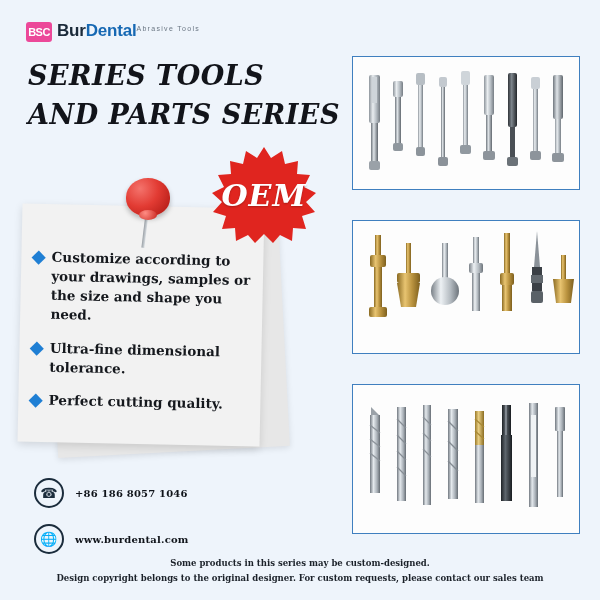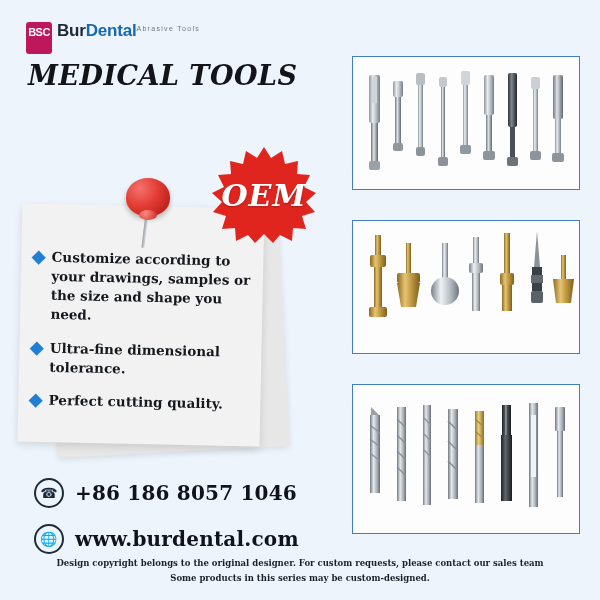--- a/index.html
+++ b/index.html
@@ -8,21 +8,21 @@
     background:#eef4fb;
     font-family:"Liberation Sans", sans-serif;
     overflow:hidden;
     position:relative;
   }
   .page{position:relative;width:600px;height:600px;background:#eef4fb;}
 
   
   .logo{position:absolute;left:26px;top:22px;display:flex;align-items:flex-start;gap:5px;}
   .logo-mark{
-    width:26px;height:32px;background:#be185d;border-radius:3px;
+    width:26px;height:20px;background:#ec4899;border-radius:3px;
     color:#fff;font-size:11px;font-weight:bold;line-height:20px;text-align:center;
     letter-spacing:-0.5px;
   }
   .logo-text{display:flex;flex-direction:row;line-height:1;}
   .logo-name{font-size:17px;font-weight:bold;color:#1b2a3a;letter-spacing:-0.2px;}
   .logo-name .blue{color:#1668b3;}
   .logo-sub{font-size:7px;color:#6a7683;letter-spacing:1.3px;margin-top:3px;}
 
   
   .title{
@@ -107,21 +107,21 @@
   
   .contact{position:absolute;left:34px;top:478px;}
   .crow{display:flex;align-items:center;margin-bottom:16px;}
   .cicon{
     width:26px;height:26px;border-radius:50%;
     border:2px solid #1b2c3c;display:flex;align-items:center;justify-content:center;
     margin-right:11px;color:#1b2c3c;font-size:14px;
   }
   .ctext{
     font-family:"DejaVu Serif", serif;
-    font-size:20px;font-weight:bold;color:#10141a;letter-spacing:0.2px;
+    font-size:10px;font-weight:bold;color:#10141a;letter-spacing:0.2px;
   }
 
   
   .footer{
     position:absolute;left:0;top:556px;width:600px;text-align:center;
     font-family:"DejaVu Serif", serif;
     font-size:8.5px;font-weight:bold;color:#1b2129;line-height:1.75;
   }
 </style>
 </head>
@@ -131,21 +131,22 @@
 
   <div class="logo">
     <div class="logo-mark">BSC</div>
     <div class="logo-text">
       <div class="logo-name"><span>Bur</span><span class="blue">Dental</span></div>
       <div class="logo-sub">Abrasive Tools</div>
     </div>
   </div>
 
   <div class="title">
-    <span>MEDICAL TOOLS</span>
+    <span>SERIES TOOLS</span>
+    <span class="l2">AND PARTS SERIES</span>
   </div>
 
   <div class="sheet-back"></div>
   <div class="sheet-front"></div>
 
   <div class="bullets">
     <div class="bullet">
       <span class="dia"></span>
       <span class="bullet-text">Customize according to your drawings, samples or the size and shape you need.</span>
     </div>
@@ -335,17 +336,17 @@
       <span class="cicon">☎</span>
       <span class="ctext">+86 186 8057 1046</span>
     </div>
     <div class="crow">
       <span class="cicon">🌐</span>
       <span class="ctext">www.burdental.com</span>
     </div>
   </div>
 
   <div class="footer">
+    <div>Some products in this series may be custom-designed.</div>
     <div>Design copyright belongs to the original designer. For custom requests, please contact our sales team</div>
-    <div>Some products in this series may be custom-designed.</div>
   </div>
 
 </div>
 
 </body></html>

